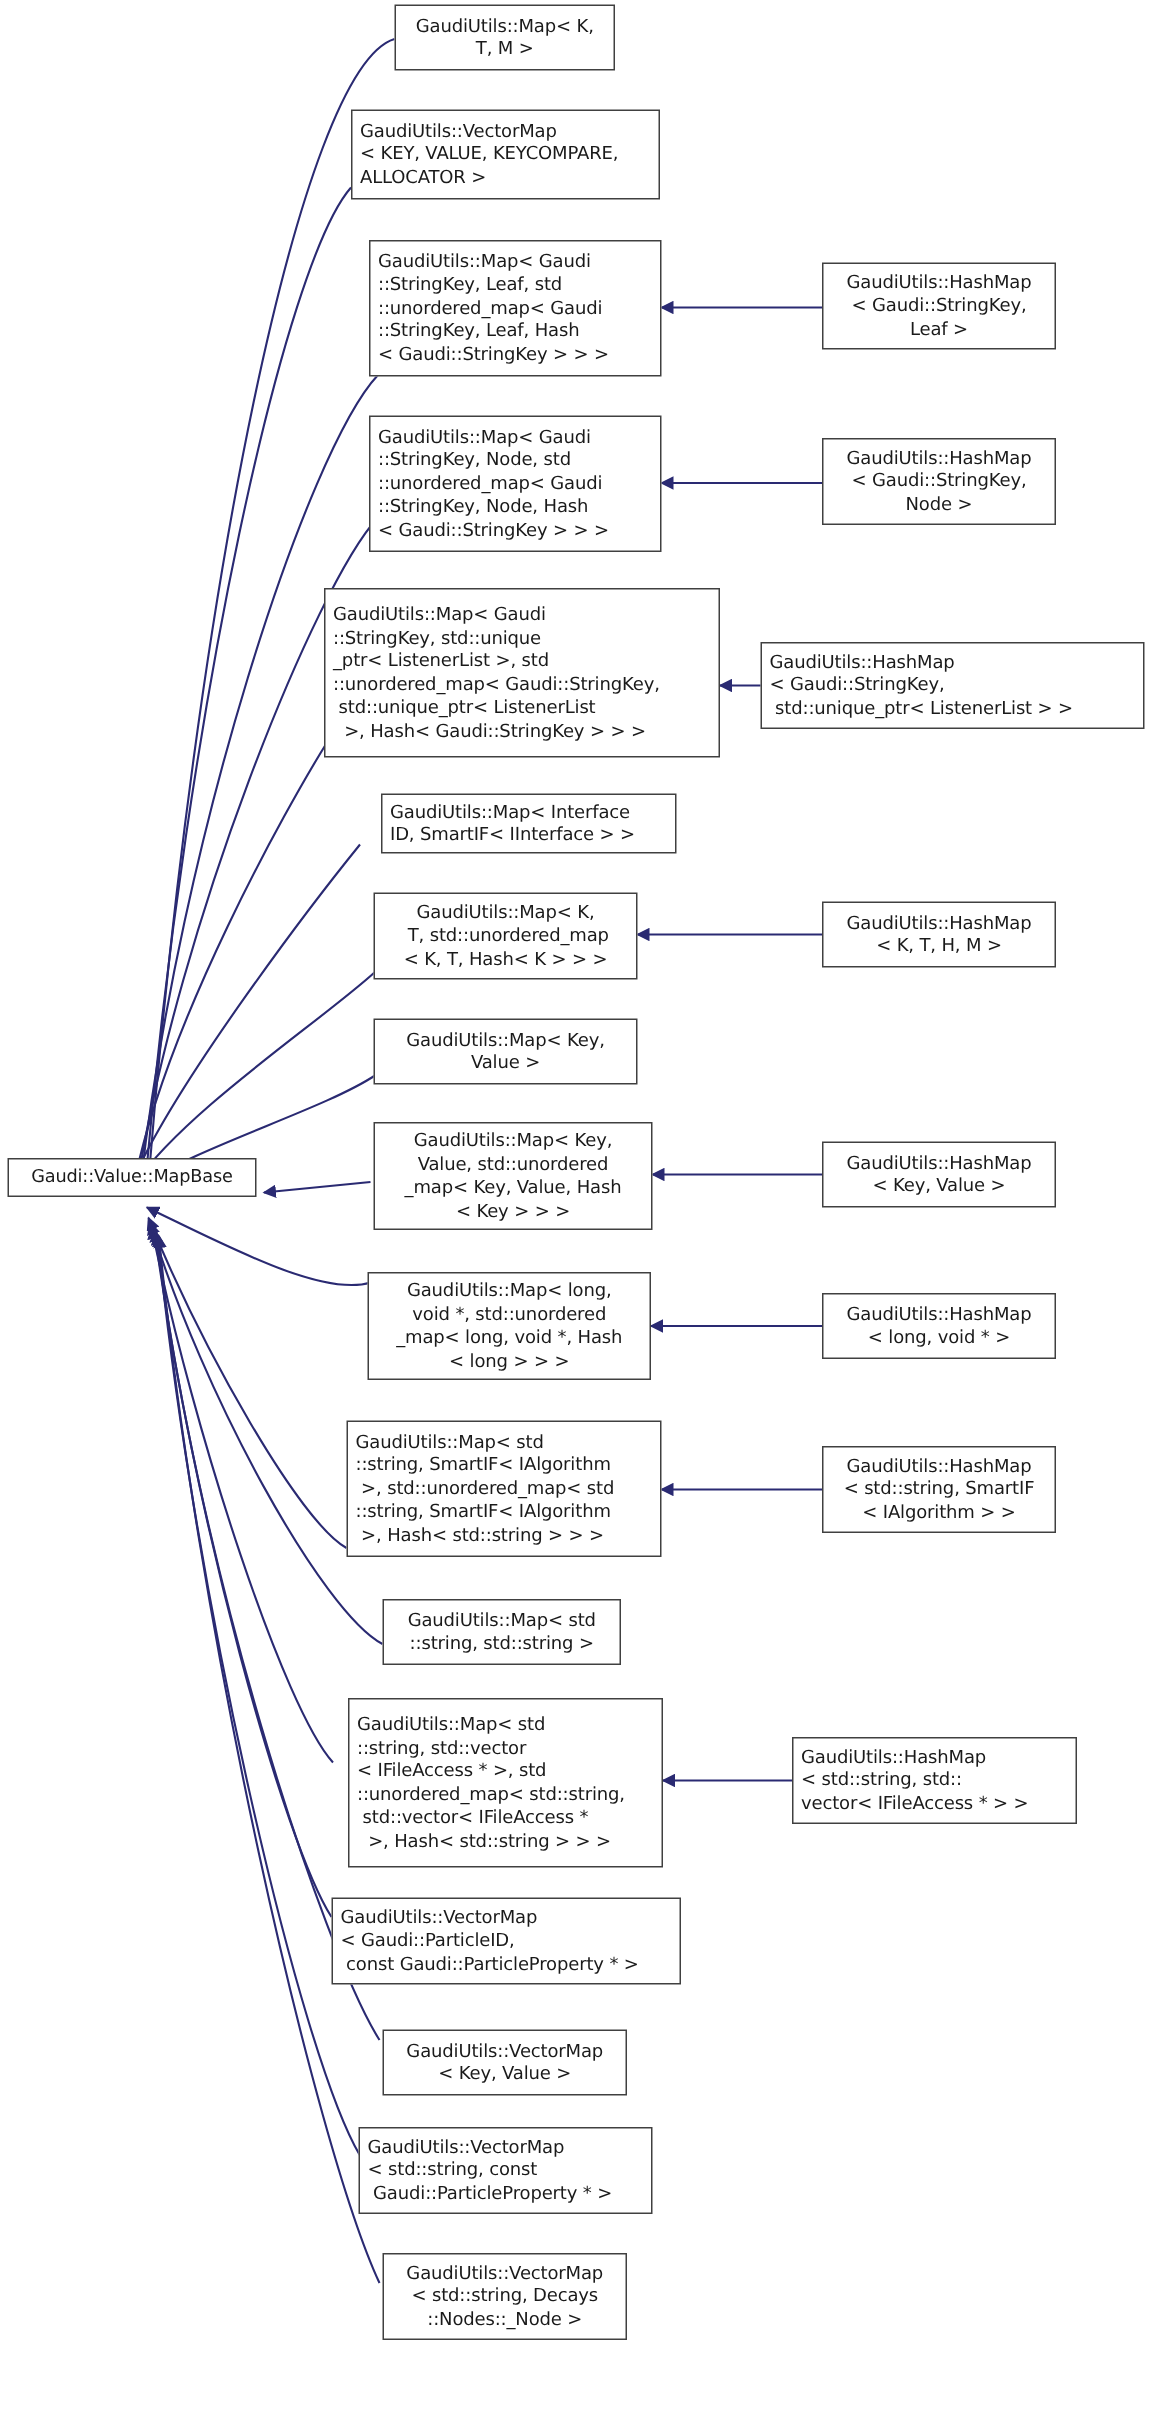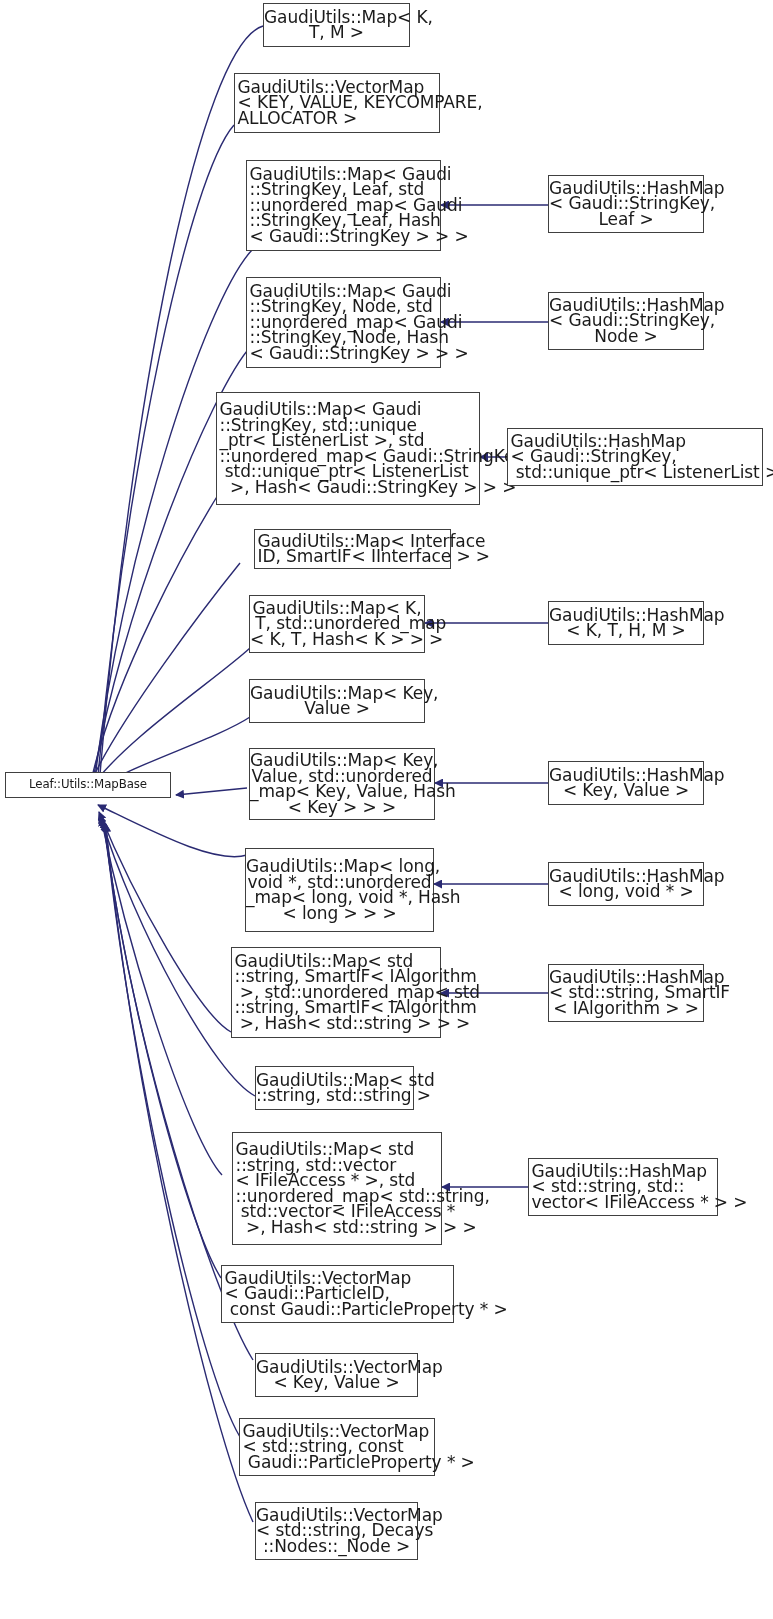--- a/index.html
+++ b/index.html
@@ -28,21 +28,21 @@
   .node {
     position: absolute;
     box-sizing: border-box;
     background: #ffffff;
     border: 1px solid #404040;
     display: flex;
     align-items: center;
     justify-content: center;
     text-align: center;
     color: #1a1a1a;
-    font-size: 17px;
+    font-size: 12px;
     line-height: 15.5px;
     white-space: pre;
     letter-spacing: -0.1px;
   }
   .node.base {
     font-size: 11.8px;
   }
   .node-label {
     display: block;
     width: 100%;
@@ -90,21 +90,21 @@
       <path d="M527,457 L480,457"></path>
       <path d="M548,623 L425,623"></path>
       <path d="M548,783 L435,783"></path>
       <path d="M548,884 L434,884"></path>
       <path d="M548,993 L441,993"></path>
       <path d="M528,1187 L442,1187"></path>
     </g>
   </svg>
 
   <div class="node base" style="left:5px; top:772px; width:166px; height:26px;">
-    <span class="node-label">Leaf::Utils::MapBase</span>
+    <span class="node-label">Gaudi::Value::MapBase</span>
   </div>
 
   <div class="node" style="left:263px; top:3px; width:147px; height:44px;">
     <span class="node-label">GaudiUtils::Map&lt; K,
 T, M &gt;</span>
   </div>
 
   <div class="node leftalign" style="left:234px; top:73px; width:206px; height:60px;">
     <span class="node-label">GaudiUtils::VectorMap
 &lt; KEY, VALUE, KEYCOMPARE,
@@ -152,21 +152,21 @@
 Value &gt;</span>
   </div>
 
   <div class="node" style="left:249px; top:748px; width:186px; height:72px;">
     <span class="node-label">GaudiUtils::Map&lt; Key,
 Value, std::unordered
 _map&lt; Key, Value, Hash
 &lt; Key &gt; &gt; &gt;</span>
   </div>
 
-  <div class="node" style="left:245px; top:848px; width:189px; height:84px;">
+  <div class="node" style="left:245px; top:848px; width:189px; height:72px;">
     <span class="node-label">GaudiUtils::Map&lt; long,
 void *, std::unordered
 _map&lt; long, void *, Hash
 &lt; long &gt; &gt; &gt;</span>
   </div>
 
   <div class="node leftalign" style="left:231px; top:947px; width:210px; height:91px;">
     <span class="node-label">GaudiUtils::Map&lt; std
 ::string, SmartIF&lt; IAlgorithm
  &gt;, std::unordered_map&lt; std

